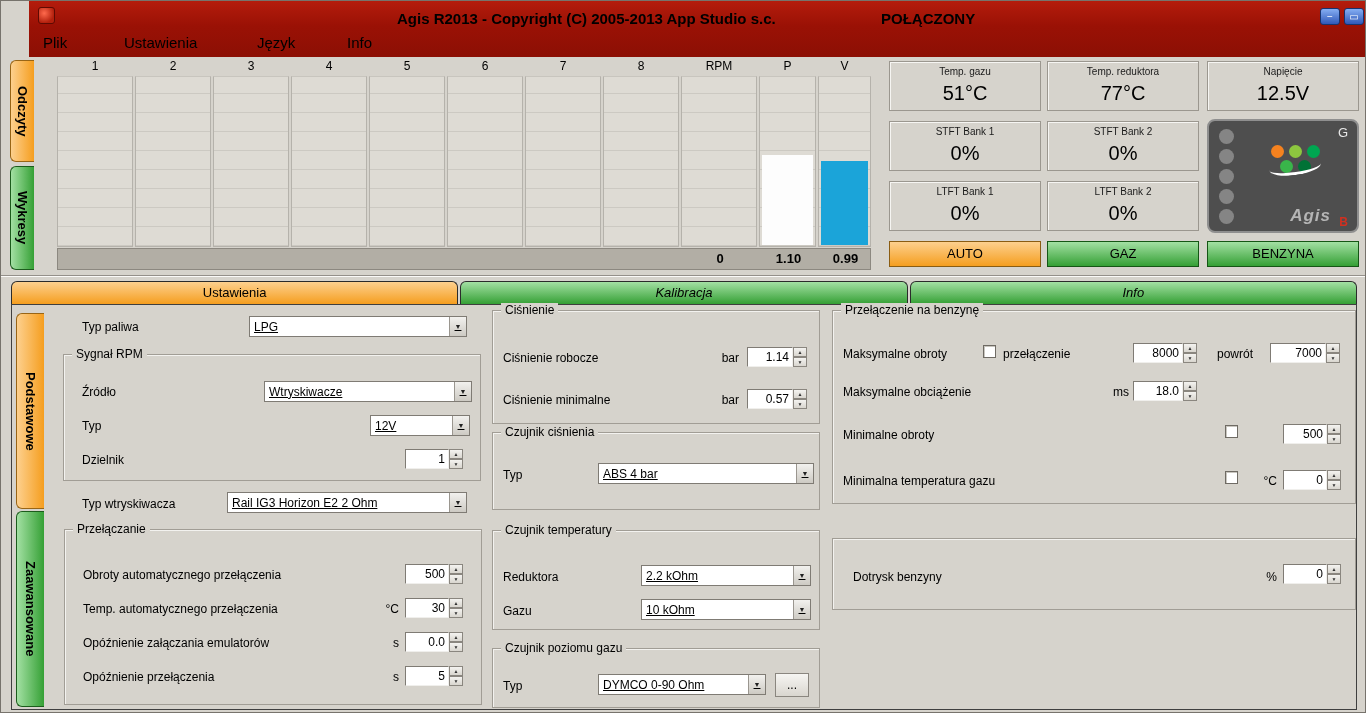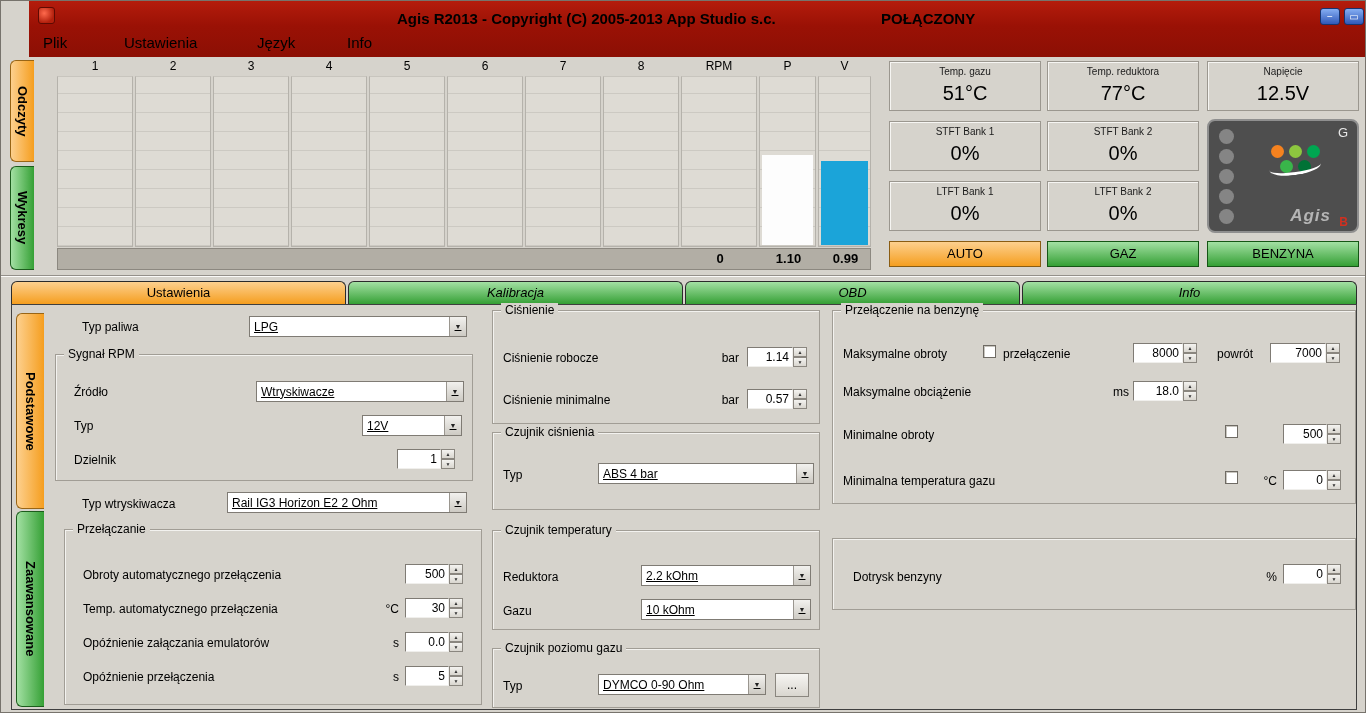--- a/index.html
+++ b/index.html
@@ -190,39 +190,38 @@
     <div class="mode-btn orange" style="left:888px;top:184px">AUTO</div>
     <div class="mode-btn green" style="left:1046px;top:184px">GAZ</div>
     <div class="mode-btn green" style="left:1206px;top:184px">BENZYNA</div>
   </div>
 
   <div class="hdivider"></div>
 
   <div class="main-tabs">
     <div class="mtab active">Ustawienia</div>
     <div class="mtab green">Kalibracja</div>
-    <div class="mtab green">OBD</div>
     <div class="mtab green">Info</div>
   </div>
 
   <div class="settings">
     <div class="stab orange" style="top:8px;height:196px">
         <span class="vt">Podstawowe</span>
       </div>
     <div class="stab green" style="top:206px;height:196px">
         <span class="vt">Zaawansowane</span>
       </div>
 
     <span class="lbl" style="left:70px;top:15px">Typ paliwa</span>
     <div class="combo" style="left:237px;top:11px;width:218px">
       <span class="ct">LPG</span>
       <span class="cb">▼</span>
     </div>
 
-    <div class="group" style="left:43px;top:49px;width:418px;height:127px">
+    <div class="group" style="left:51px;top:49px;width:418px;height:127px">
       <span class="gtitle">Sygnał RPM</span>
       <span class="lbl" style="left:18px;top:30px">Źródło</span>
       <div class="combo" style="left:200px;top:26px;width:208px">
         <span class="ct">Wtryskiwacze</span>
         <span class="cb">▼</span>
       </div>
       <span class="lbl" style="left:18px;top:64px">Typ</span>
       <div class="combo" style="left:306px;top:60px;width:100px">
         <span class="ct">12V</span>
         <span class="cb">▼</span>

